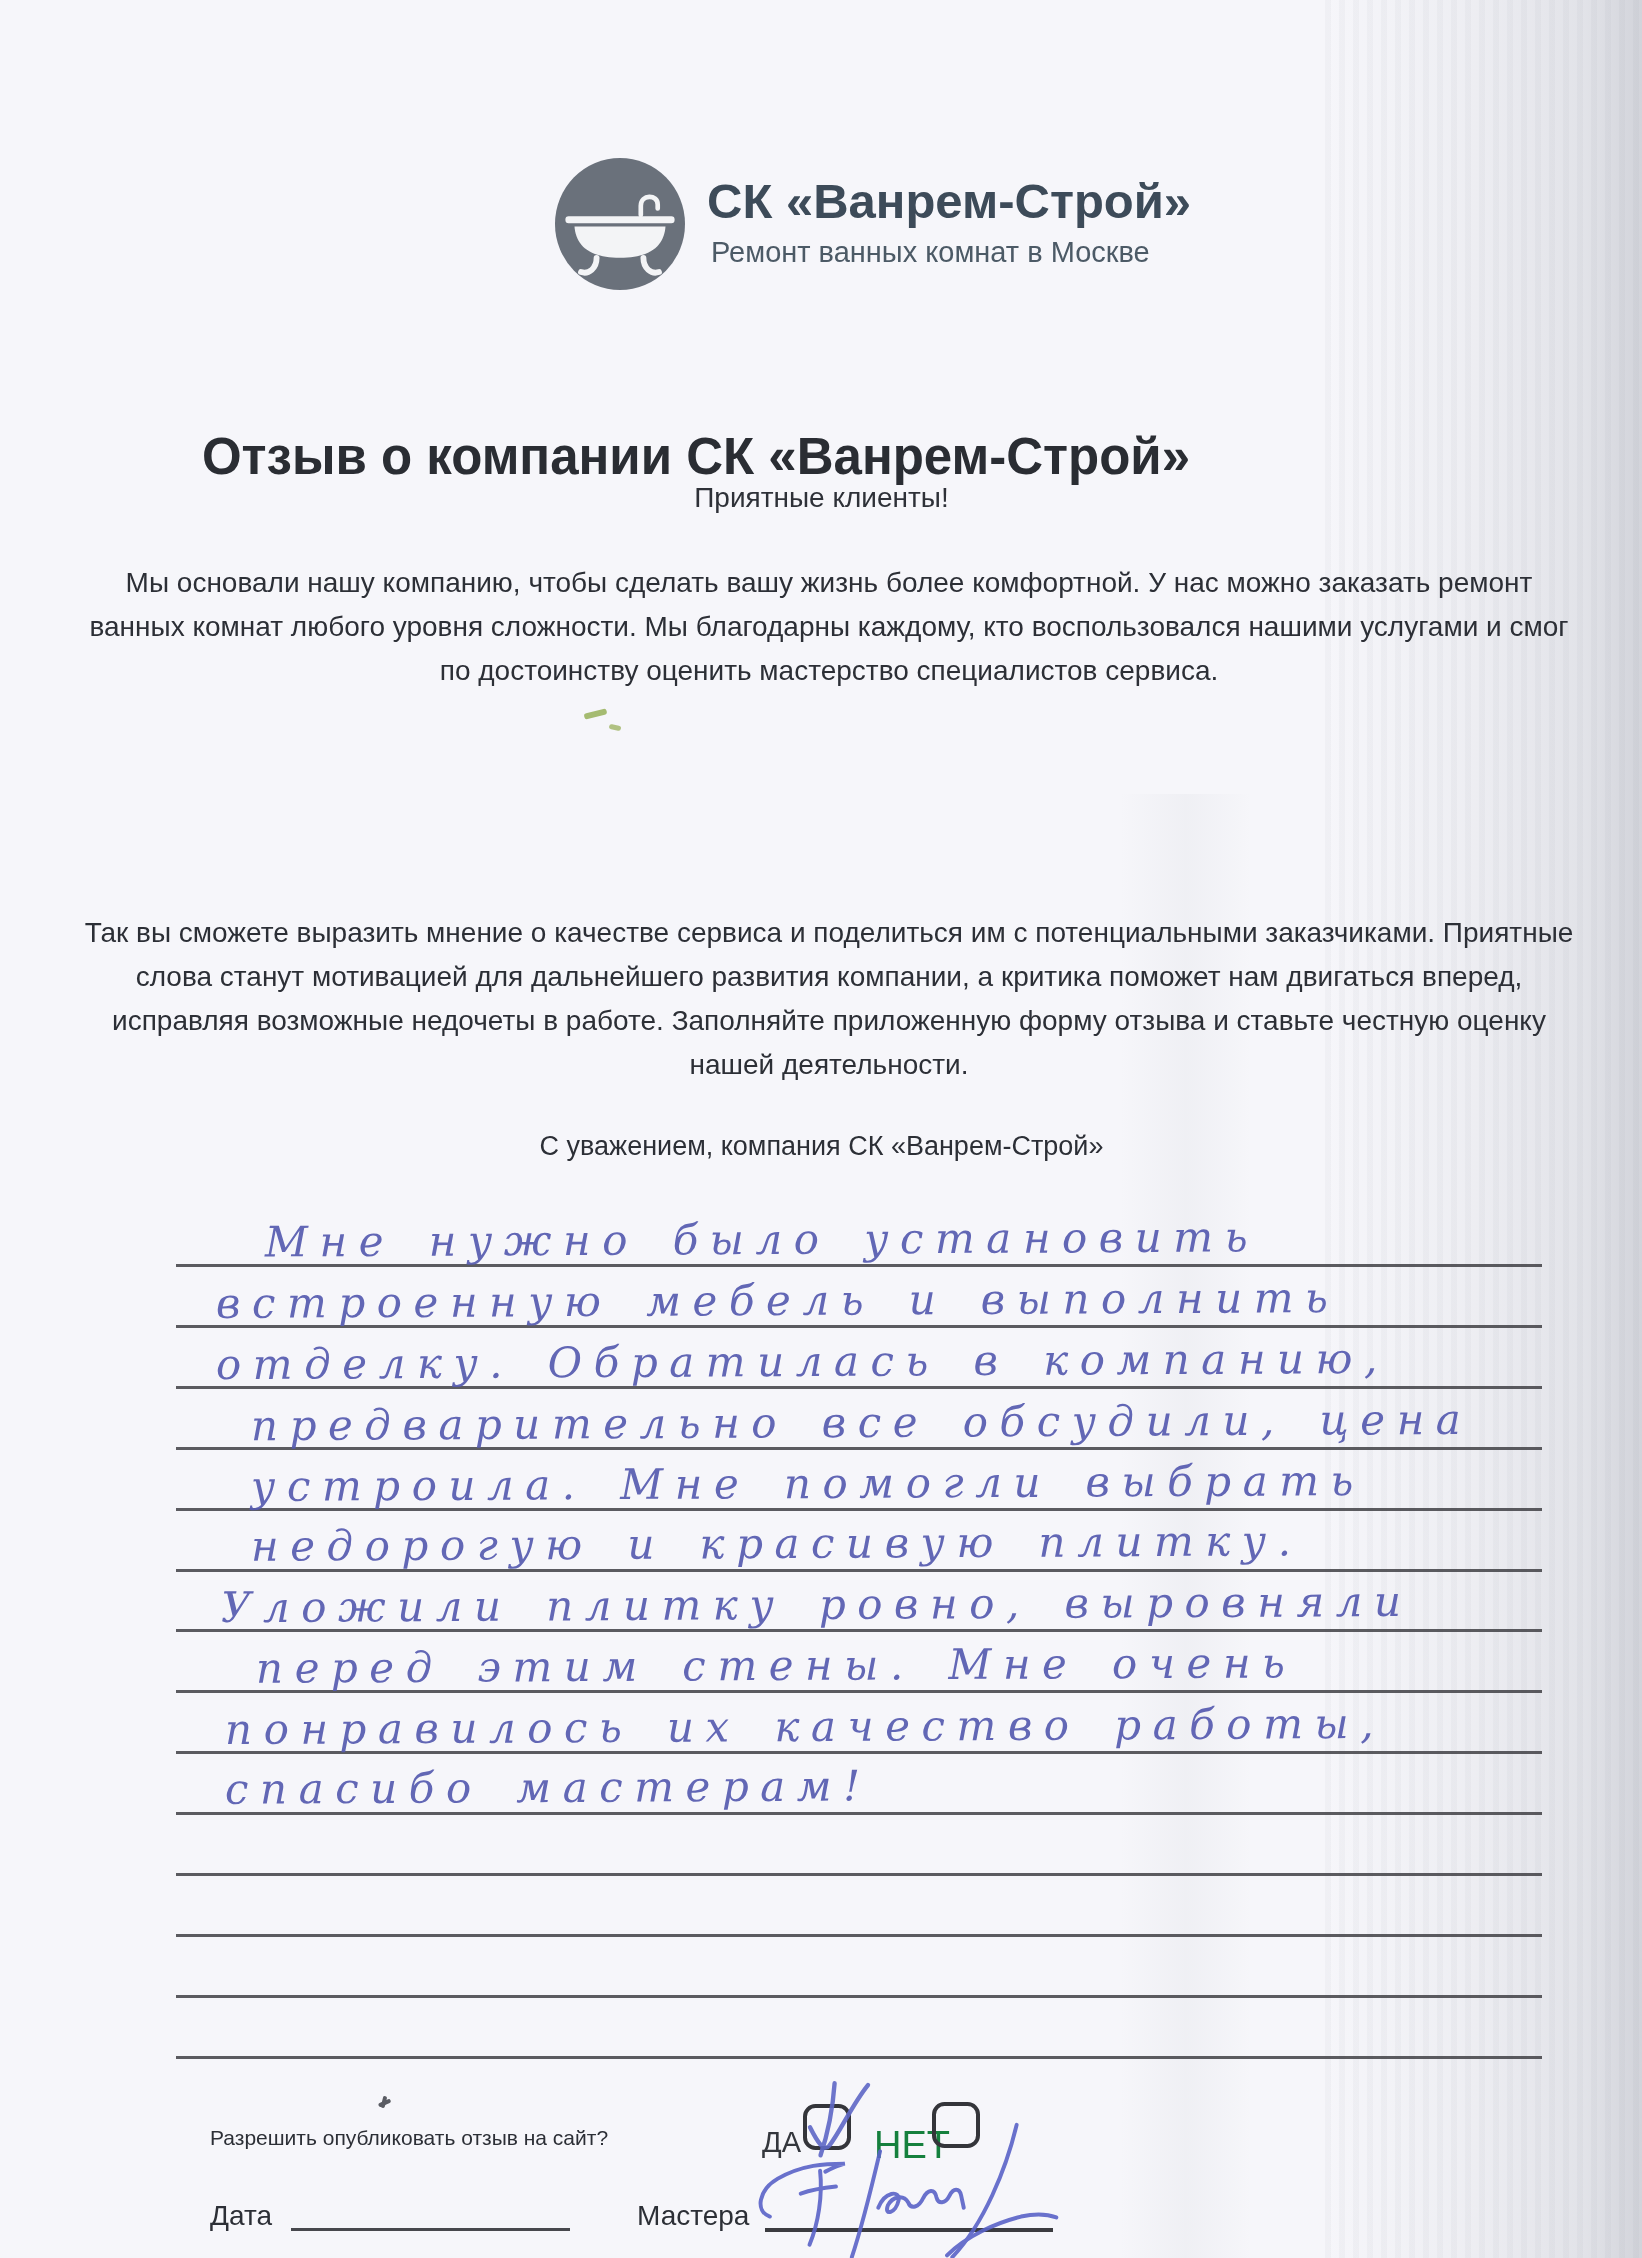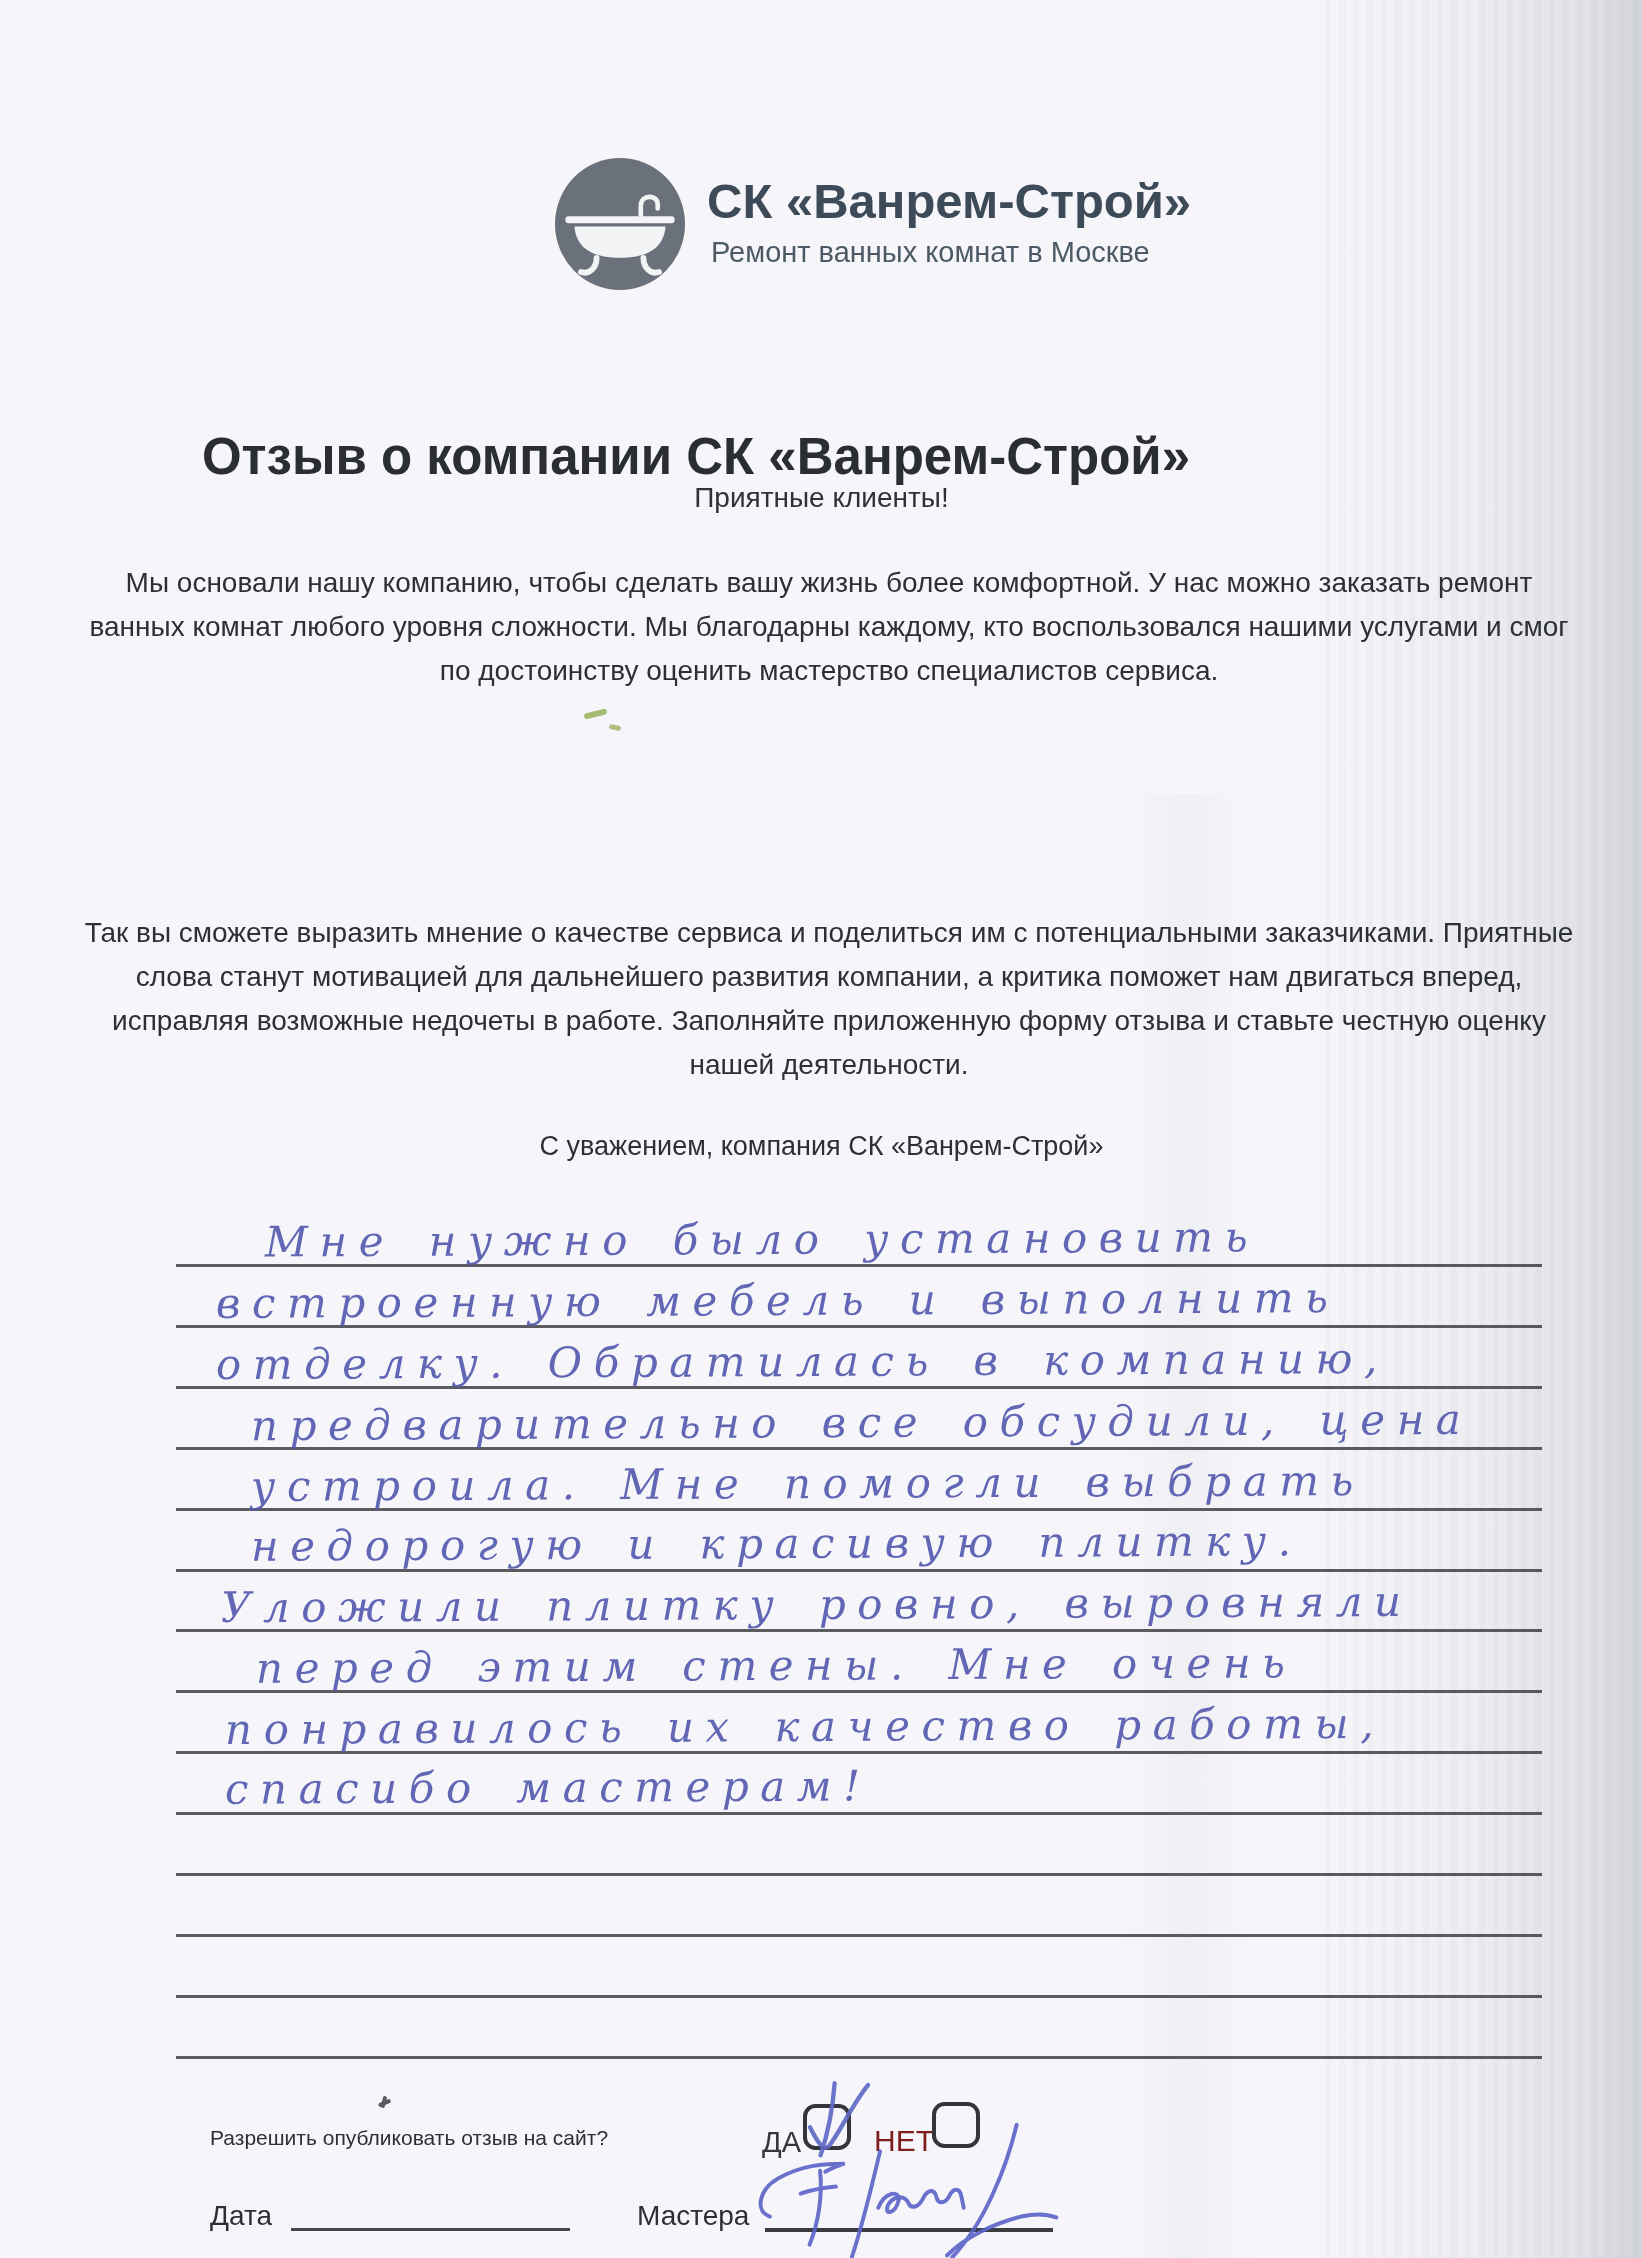--- a/index.html
+++ b/index.html
@@ -65,21 +65,21 @@
     color:#565bb0;opacity:.92;transform:rotate(-0.3deg);
   }
   
   .speck-green1{position:absolute;left:584px;top:711px;width:23px;height:6.2px;background:#8aa743;opacity:.75;transform:rotate(-14deg);border-radius:2.6px;}
   .speck-green2{position:absolute;left:609px;top:725px;width:12.4px;height:5.3px;background:#93ab4e;opacity:.7;transform:rotate(12deg);border-radius:2.6px;}
   .speck-dark1{position:absolute;left:378px;top:2101px;width:13.2px;height:3.5px;background:#5a5c63;transform:rotate(-24deg);border-radius:1.8px;}
   .speck-dark2{position:absolute;left:382px;top:2096px;width:3.5px;height:11.5px;background:#5a5c63;transform:rotate(14deg);border-radius:1.8px;}
   
   .consent-q{position:absolute;left:210px;top:2126px;font-size:21px;color:#2c2f36;}
   .yes-label{position:absolute;left:762px;top:2126px;font-size:29px;color:#34373d;}
-  .no-label{position:absolute;left:874px;top:2124px;font-size:30px;color:#7f1d1d;}
+  .no-label{position:absolute;left:874px;top:2124px;font-size:38px;color:#15803d;}
   .checkbox{
     position:absolute;width:48px;height:46px;border:4.4px solid #34353a;border-radius:12.4px;
     background:transparent;box-sizing:border-box;
   }
   .box-yes{left:803px;top:2104px;}
   .box-no{left:932px;top:2102px;}
   .date-label{position:absolute;left:210px;top:2200px;font-size:28px;color:#2c2f36;}
   .sign-label{position:absolute;left:637px;top:2200px;font-size:28px;color:#2c2f36;}
   .date-line{position:absolute;left:291px;top:2228px;width:279px;height:2.6px;background:#47484d;}
   .sign-line{position:absolute;left:765px;top:2228px;width:288px;height:3.5px;background:#3b3c40;}

